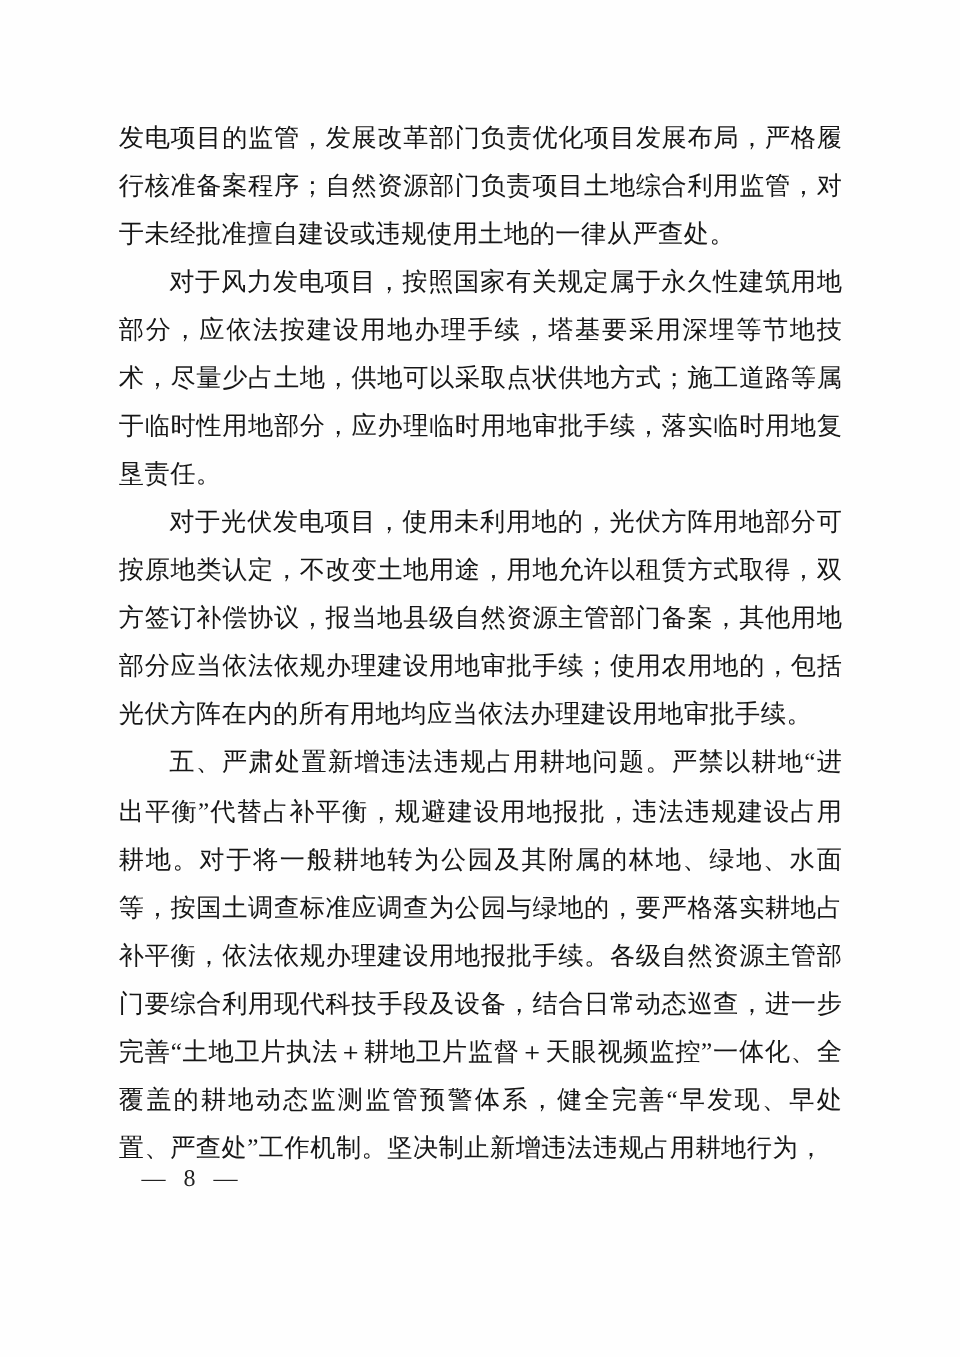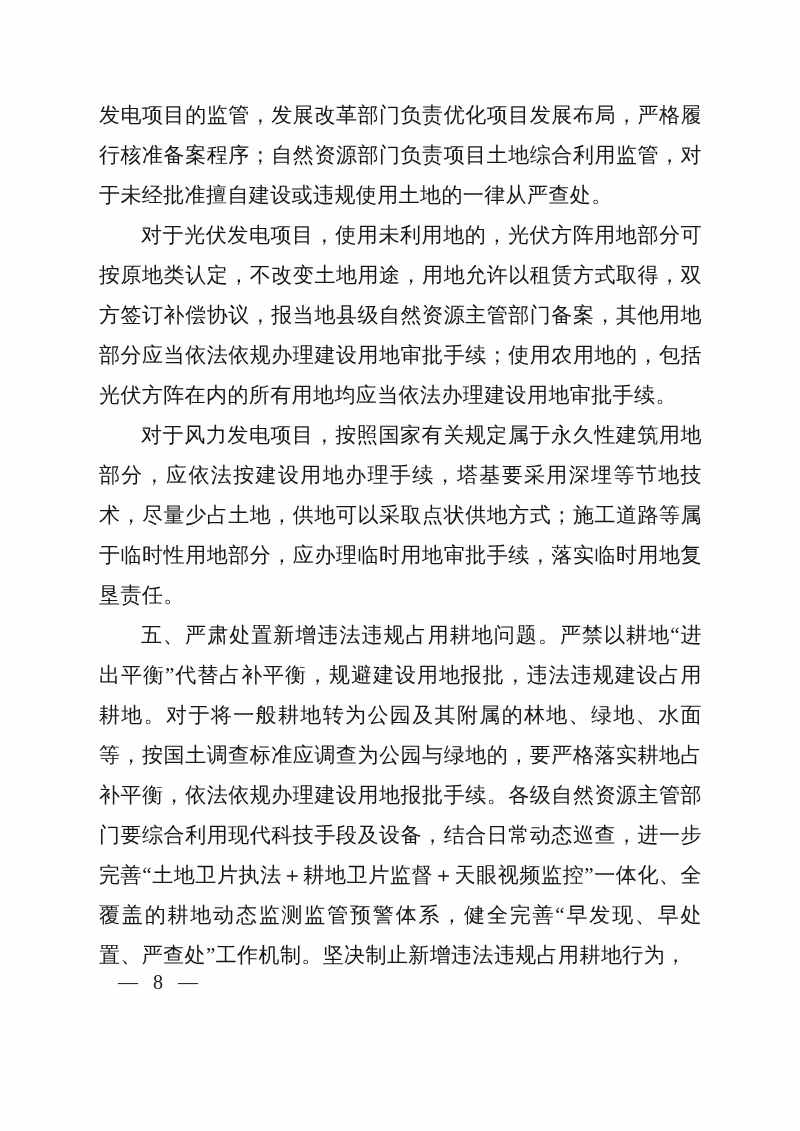--- a/index.html
+++ b/index.html
@@ -47,18 +47,18 @@
     color: #222222;
     white-space: pre;
   }
 </style>
 </head>
 <body>
 
 <div class="page">
   <div class="content">
     <p class="para">发电项目的监管，发展改革部门负责优化项目发展布局，严格履行核准备案程序；自然资源部门负责项目土地综合利用监管，对于未经批准擅自建设或违规使用土地的一律从严查处。</p>
+    <p class="para indent">对于风力发电项目，按照国家有关规定属于永久性建筑用地部分，应依法按建设用地办理手续，塔基要采用深埋等节地技术，尽量少占土地，供地可以采取点状供地方式；施工道路等属于临时性用地部分，应办理临时用地审批手续，落实临时用地复垦责任。</p>
     <p class="para indent">对于光伏发电项目，使用未利用地的，光伏方阵用地部分可按原地类认定，不改变土地用途，用地允许以租赁方式取得，双方签订补偿协议，报当地县级自然资源主管部门备案，其他用地部分应当依法依规办理建设用地审批手续；使用农用地的，包括光伏方阵在内的所有用地均应当依法办理建设用地审批手续。</p>
-    <p class="para indent">对于风力发电项目，按照国家有关规定属于永久性建筑用地部分，应依法按建设用地办理手续，塔基要采用深埋等节地技术，尽量少占土地，供地可以采取点状供地方式；施工道路等属于临时性用地部分，应办理临时用地审批手续，落实临时用地复垦责任。</p>
     <p class="para indent"><span class="lead">五、严肃处置新增违法违规占用耕地问题。</span><span>严禁以耕地“进出平衡”代替占补平衡，规避建设用地报批，违法违规建设占用耕地。对于将一般耕地转为公园及其附属的林地、绿地、水面等，按国土调查标准应调查为公园与绿地的，要严格落实耕地占补平衡，依法依规办理建设用地报批手续。各级自然资源主管部门要综合利用现代科技手段及设备，结合日常动态巡查，进一步完善“土地卫片执法＋耕地卫片监督＋天眼视频监控”一体化、全覆盖的耕地动态监测监管预警体系，健全完善“早发现、早处置、严查处”工作机制。坚决制止新增违法违规占用耕地行为，</span></p>
   </div>
   <div class="page-number">— 8 —</div>
 </div>
 
 </body></html>

